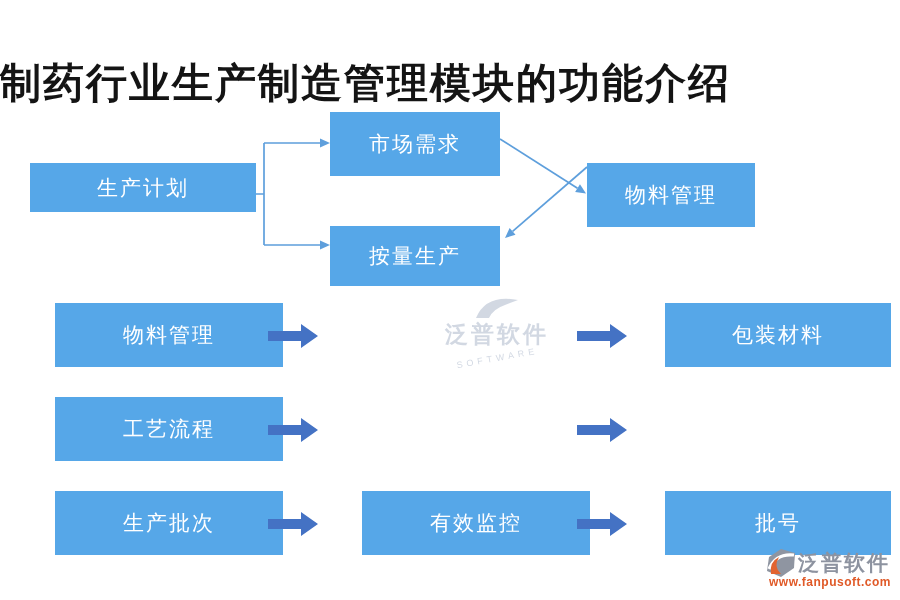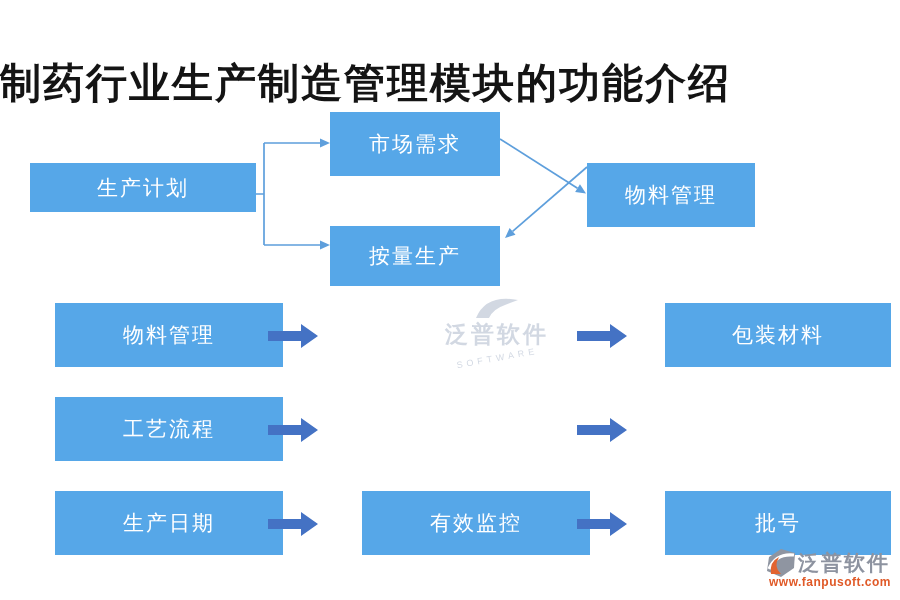--- a/index.html
+++ b/index.html
@@ -128,21 +128,21 @@
         <polygon points="0,9 33,9 33,2 50,14 33,26 33,19 0,19"></polygon>
       </svg>
   </div>
   <div class="ta ta-g1 ta-r1">
     <svg width="50" height="28" viewBox="0 0 50 28">
         <polygon points="0,9 33,9 33,2 50,14 33,26 33,19 0,19"></polygon>
       </svg>
   </div>
 
   <div class="bluebox gridbox c0 r2">
-    <span>生产日期</span>
+    <span>生产批次</span>
   </div>
   <div class="ta ta-g0 ta-r2">
     <svg width="50" height="28" viewBox="0 0 50 28">
         <polygon points="0,9 33,9 33,2 50,14 33,26 33,19 0,19"></polygon>
       </svg>
   </div>
   <div class="bluebox gridbox c1 r2">
     <span>有效监控</span>
   </div>
   <div class="ta ta-g1 ta-r2">

